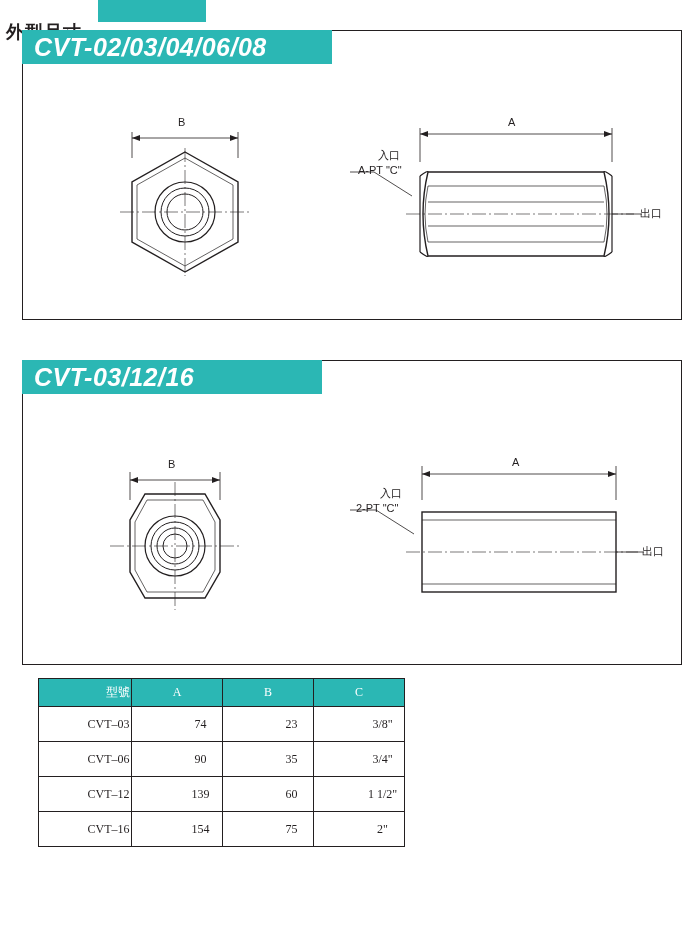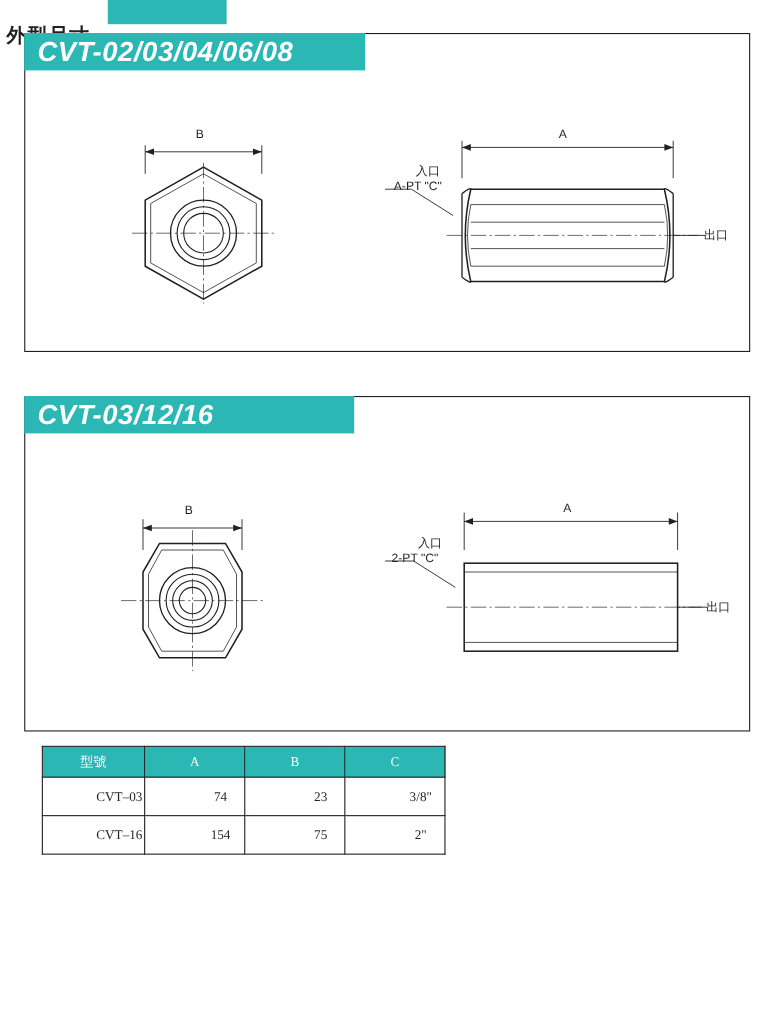--- a/index.html
+++ b/index.html
@@ -121,21 +121,21 @@
   .spec-table th {
     background: #2bb7b4;
     color: #ffffff;
     height: 25px;
   }
   .spec-table td {
     height: 32px;
     background: #ffffff;
     padding-left: 48px;
   }
-  .spec-table .col-model { width: 90px; }
+  .spec-table .col-model { width: 90px; text-align: right; }
   .spec-table .col-a { width: 88px; }
   .spec-table .col-b { width: 88px; }
   .spec-table .col-c { width: 88px; }
 </style>
 </head>
 <body>
 
 <div class="top-header">
   <div class="teal-block"></div>
   <div class="title-text">外型尺寸</div>
@@ -273,19 +273,31 @@
     </tr>
   </thead>
   <tbody>
     <tr>
       <td>CVT–03</td>
       <td>74</td>
       <td>23</td>
       <td>3/8"</td>
     </tr>
     <tr>
+      <td>CVT–06</td>
+      <td>90</td>
+      <td>35</td>
+      <td>3/4"</td>
+    </tr>
+    <tr>
+      <td>CVT–12</td>
+      <td>139</td>
+      <td>60</td>
+      <td>1 1/2"</td>
+    </tr>
+    <tr>
       <td>CVT–16</td>
       <td>154</td>
       <td>75</td>
       <td>2"</td>
     </tr>
   </tbody>
 </table>
 
 </body></html>

